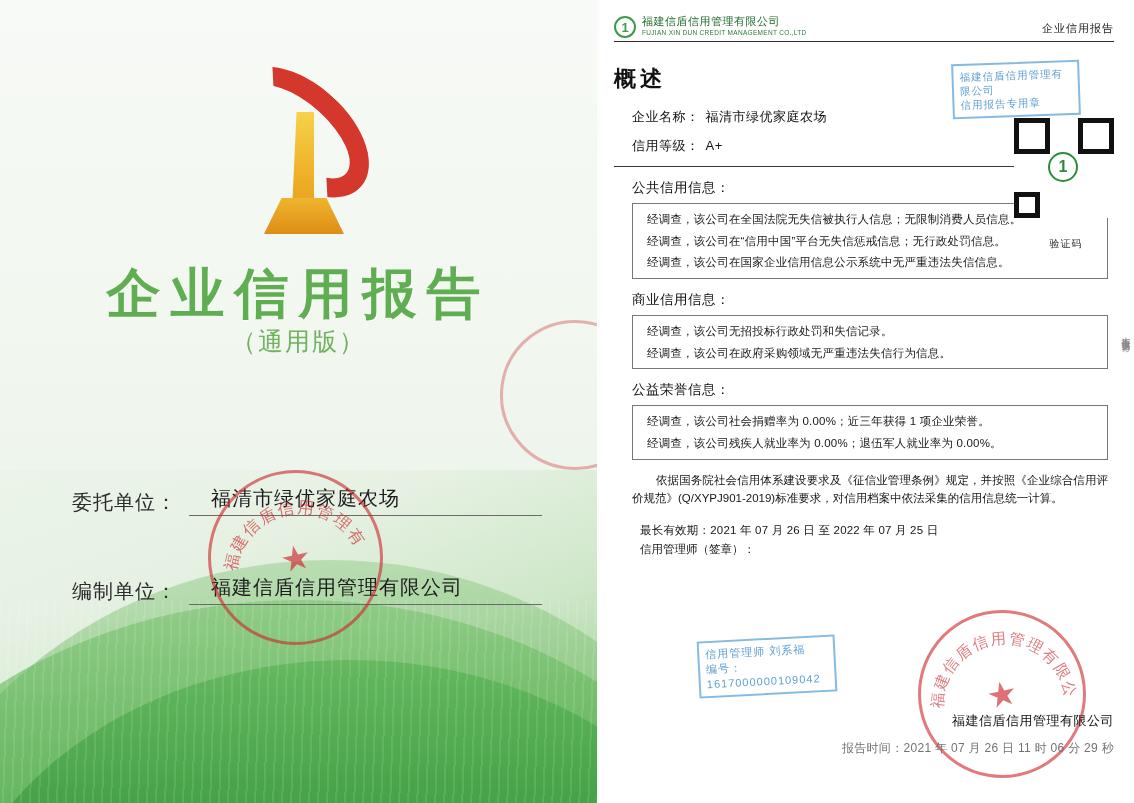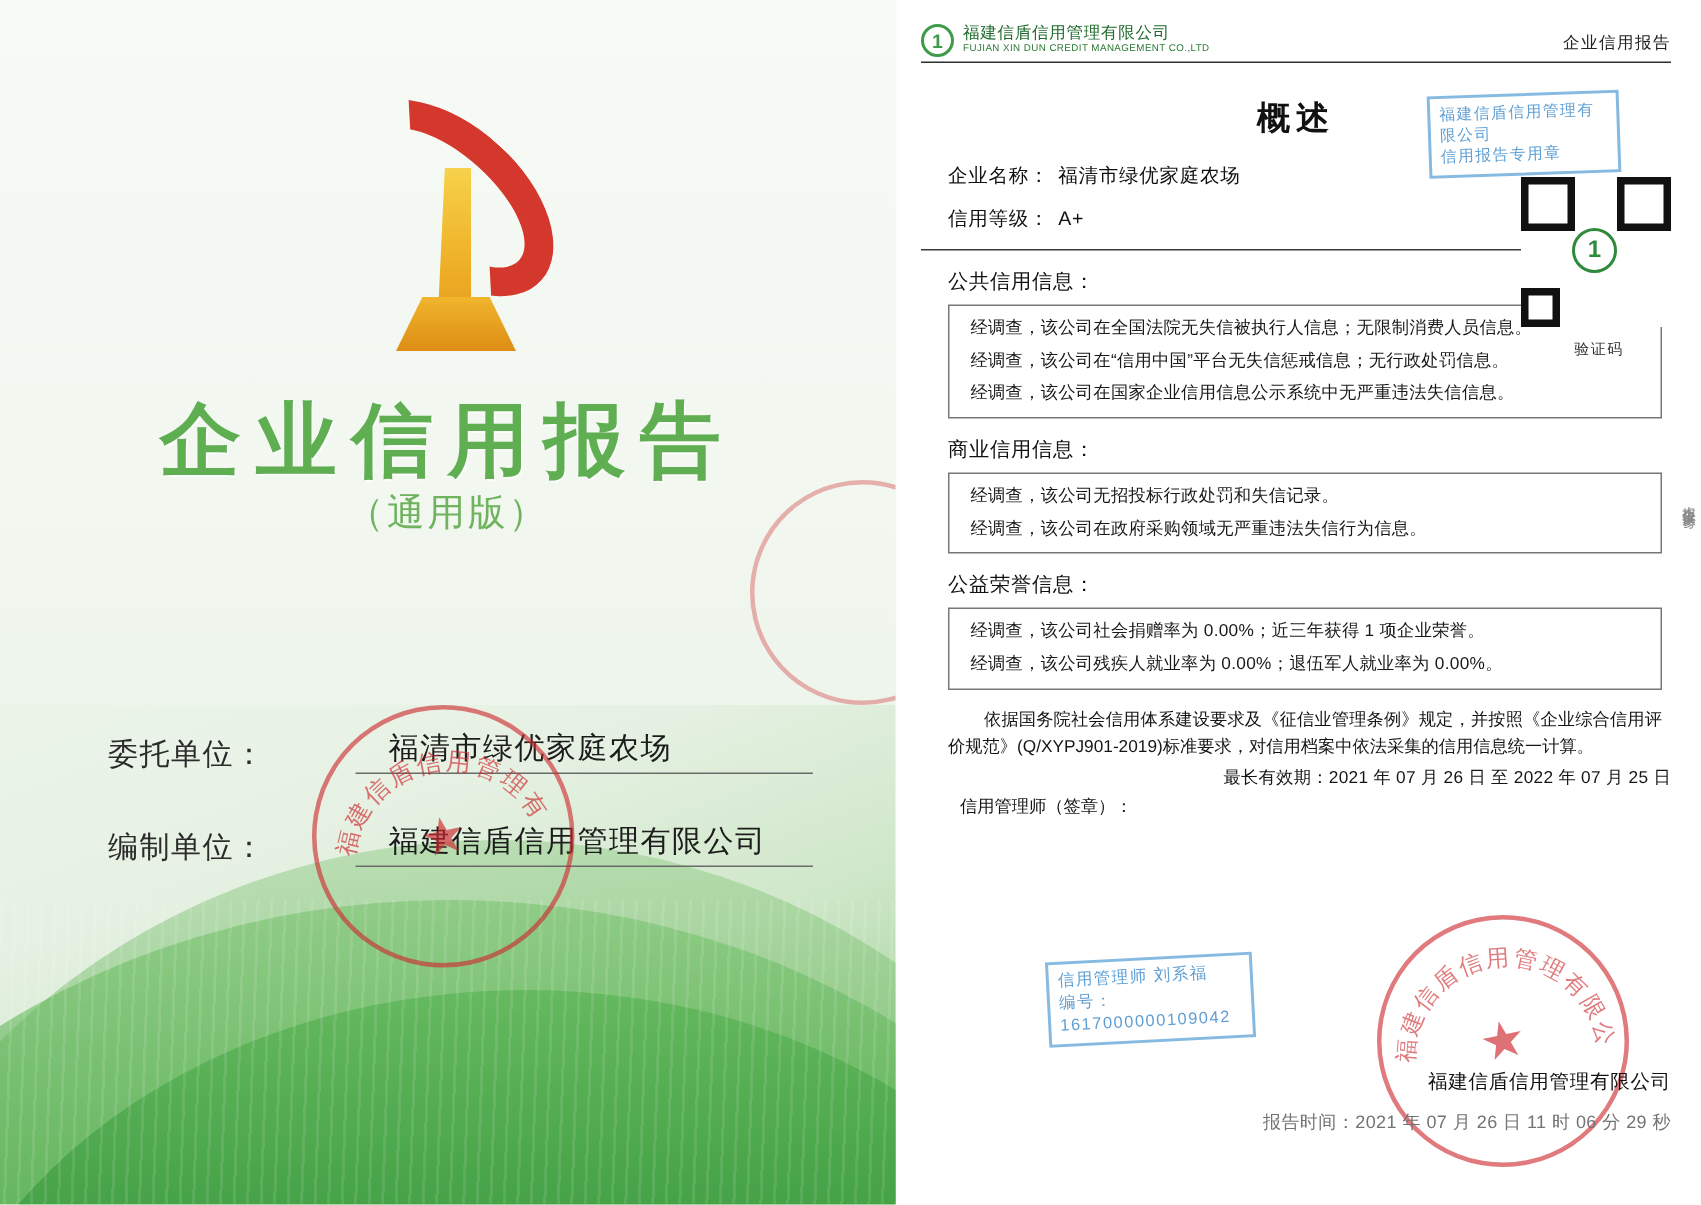--- a/index.html
+++ b/index.html
@@ -76,21 +76,21 @@
     text-shadow: 1px 1px 0 rgba(255,255,255,.7);
     font-family: "Liberation Sans", sans-serif;
   }
   .cover-subtitle {
     position:absolute; left:0; top:325px; width:597px;
     text-align:center;
     font-size:25px; color:#6fb35f; letter-spacing:2px;
   }
 
   .fields { position:absolute; left:72px; top:485px; width:470px; }
-  .field-row { display:flex; align-items:flex-end; margin-bottom:31px;gap:48px; }
+  .field-row { display:flex; align-items:flex-end; margin-bottom:58px; }
   .field-label { font-size:20px; color:#2b2b2b; white-space:nowrap; letter-spacing:1px; }
   .field-value {
     flex:1; margin-left:12px;
     font-size:20px; color:#1c1c1c;
     border-bottom:1px solid #6a6a6a;
     padding-bottom:3px; padding-left:22px;
     letter-spacing:1px;
   }
 
   .cover-footer { position:absolute; left:0; top:678px; width:597px; text-align:center; }
@@ -144,21 +144,21 @@
     margin-right:6px; margin-top:2px;
   }
   .rpt-logo-text .ln1 { font-size:11px; color:#1f6a2b; letter-spacing:.5px; }
   .rpt-logo-text .ln2 { font-size:6.5px; color:#2b7a35; letter-spacing:.3px; }
   .rpt-header-right {
     margin-left:auto; align-self:flex-end;
     font-size:11px; color:#222; letter-spacing:1px; padding-bottom:2px;
   }
 
   .rpt-title {
-    text-align:center; font-size:22px; font-weight:700; color:#111;
+    text-align:left; font-size:22px; font-weight:700; color:#111;
     letter-spacing:4px; margin:22px 0 4px 0;
   }
 
   .info-block { margin-top:14px; padding-left:18px; position:relative; }
   .info-row { font-size:13px; color:#1a1a1a; margin-bottom:11px; letter-spacing:.5px; }
   .info-row .k { color:#111; }
   .info-row .v { margin-left:6px; color:#111; }
 
   .qr-wrap { position:absolute; right:16px; top:118px; width:104px; text-align:center; }
   .qr {
@@ -177,21 +177,21 @@
   }
   .qr::before { left:0; top:0; }
   .qr::after { right:0; top:0; }
   .qr .eye3 { left:0; bottom:0; }
   .qr .qcenter {
     position:absolute; left:34px; top:34px; width:30px; height:30px;
     border-radius:50%; background:#fff; border:2px solid #2f8b3c;
     display:flex; align-items:center; justify-content:center;
     color:#2f8b3c; font-size:16px; font-weight:bold;
   }
-  .qr-caption { font-size:10px; color:#333; margin-top:8px; letter-spacing:1px; }
+  .qr-caption { font-size:10px; color:#333; margin-top:19px; letter-spacing:1px; }
 
   .divider { border-top:1px solid #3a3a3a; margin:10px 0 0 0; }
 
   .section { margin-top:12px; padding-left:18px; }
   .section-title { font-size:13.5px; color:#111; margin-bottom:6px; letter-spacing:.5px; }
   .section-box {
     border:1px solid #777;
     padding:7px 10px 5px 14px;
     margin-right:6px;
   }
@@ -199,21 +199,21 @@
     margin:0 0 5px 0; font-size:11.5px; color:#181818; line-height:1.45; letter-spacing:.2px;
   }
   .section-box p:last-child { margin-bottom:2px; }
 
   .legal {
     margin-top:12px; padding-left:18px; padding-right:6px;
     font-size:11.5px; color:#151515; line-height:1.55; text-align:justify;
   }
   .legal .indent { text-indent:24px; display:block; }
 
-  .validity { margin-top:4px; padding-left:26px; font-size:11.5px; color:#151515; letter-spacing:.2px;text-align:right; }
+  .validity { margin-top:16px; padding-left:26px; font-size:11.5px; color:#151515; letter-spacing:.2px; }
   .signature-line { margin-top:4px; padding-left:26px; font-size:11.5px; color:#151515; }
 
   .rpt-footer { position:absolute; left:14px; right:20px; bottom:46px; text-align:right; }
   .rpt-org { font-size:13px; color:#111; letter-spacing:.5px; }
   .rpt-time { font-size:12px; color:#737373; margin-top:10px; letter-spacing:.3px; }
 
   
   .stamp-green {
     position:absolute;
     border:2px solid rgba(35,130,200,.55);

